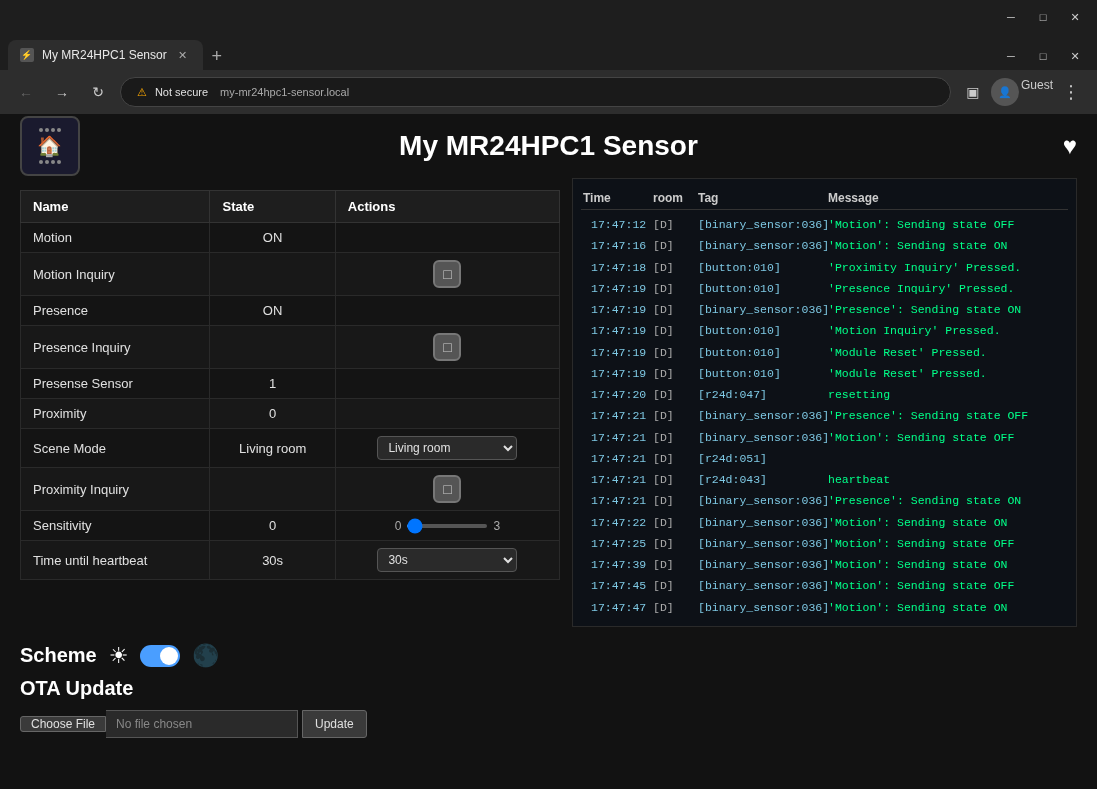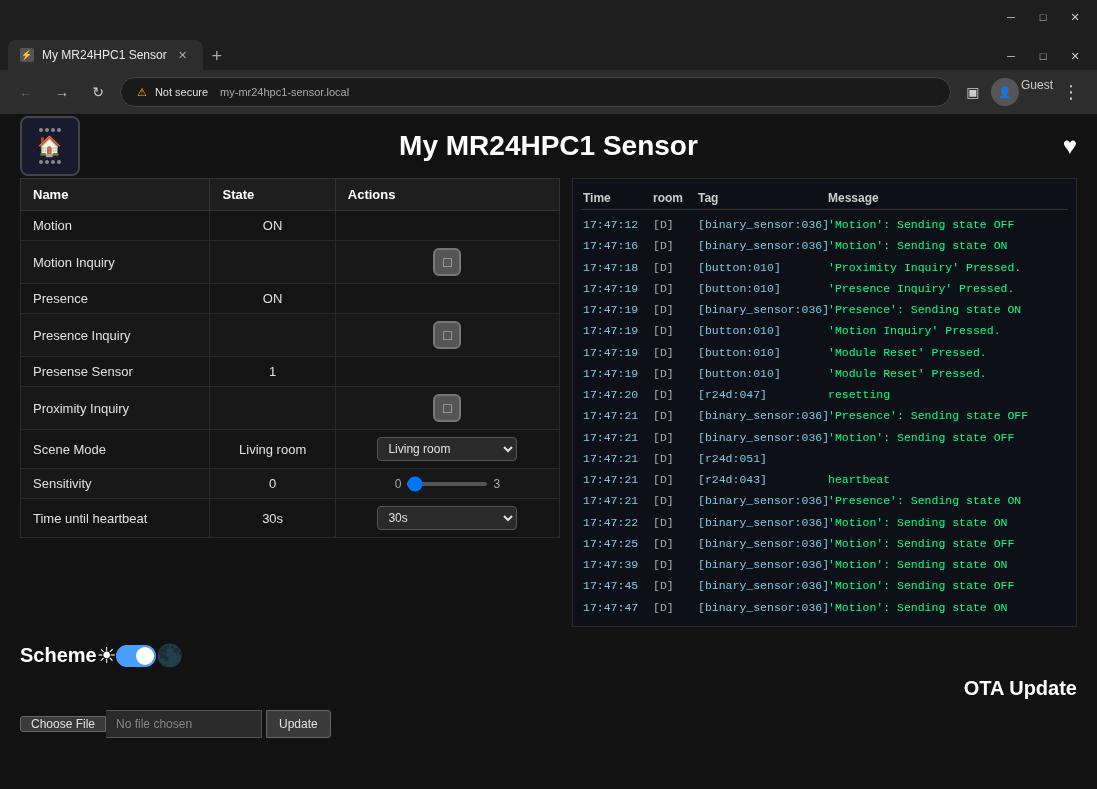--- a/index.html
+++ b/index.html
@@ -183,20 +183,21 @@
     }
 
     
     .sensor-table-container {
       flex: 0 0 540px;
     }
     .sensor-table {
       width: 100%;
       border-collapse: collapse;
       font-size: 13px;
+      margin-top: 12px;
     }
     .sensor-table th {
       background: #1e1e1e;
       color: #fff;
       padding: 8px 12px;
       text-align: left;
       border: 1px solid #333;
       font-weight: bold;
     }
     .sensor-table td {
@@ -273,33 +274,33 @@
       margin-bottom: 4px;
       font-family: Arial, sans-serif;
       font-size: 12px;
     }
     .log-row {
       display: grid;
       grid-template-columns: 70px 45px 130px 1fr;
       padding: 2px 2px;
       line-height: 1.5;
     }
-    .log-time { color: #7ec8e3; }
+    .log-time { color: #7ec8e3; margin-left: 8px; }
     .log-level { color: #aaa; }
     .log-tag { color: #7ec8e3; }
     .log-msg { color: #00ff88; }
 
     
     .bottom-section {
       margin-top: 16px;
     }
     .scheme-row {
       display: flex;
       align-items: center;
-      gap: 0;
+      gap: 12px;
       margin-bottom: 0;
     }
     .scheme-label {
       font-size: 20px;
       font-weight: bold;
       color: #fff;
     }
     .scheme-sun {
       font-size: 22px;
       cursor: pointer;
@@ -326,21 +327,20 @@
     }
 
     .ota-section {
       margin-top: 8px;
     }
     .ota-title {
       font-size: 20px;
       font-weight: bold;
       color: #fff;
       margin-bottom: 10px;
-      text-align: right;
     }
     .ota-controls {
       display: flex;
       align-items: center;
       gap: 0;
     }
     .choose-file-btn {
       background: #3a3a3a;
       color: #e0e0e0;
       border: 1px solid #666;
@@ -350,21 +350,21 @@
       border-radius: 3px 0 0 3px;
       white-space: nowrap;
     }
     .file-name-display {
       background: #2a2a2a;
       color: #888;
       border: 1px solid #555;
       border-left: none;
       padding: 6px 10px;
       font-size: 12px;
-      width: 156px;
+      width: 192px;
     }
     .update-btn {
       background: #3a3a3a;
       color: #e0e0e0;
       border: 1px solid #666;
       padding: 6px 12px;
       font-size: 12px;
       cursor: pointer;
       border-radius: 0 3px 3px 0;
       margin-left: 4px;
@@ -473,28 +473,33 @@
               <td>Presence Inquiry</td>
               <td class="state-col"></td>
               <td class="actions-col"><button class="btn-action" style="width: 28px; height: 28px; background: rgb(85, 85, 85); border: 2px solid rgb(119, 119, 119); border-radius: 6px; cursor: pointer; color: rgb(204, 204, 204); font-size: 14px; display: inline-flex; align-items: center; justify-content: center;">□</button></td>
             </tr>
             <tr>
               <td>Presense Sensor</td>
               <td class="state-col">1</td>
               <td class="actions-col"></td>
             </tr>
             <tr>
+              <td>Proximity</td>
+              <td class="state-col">0</td>
+              <td class="actions-col"></td>
+            </tr>
+            <tr>
+              <td>Scene Mode</td>
+              <td class="state-col">Living room</td>
+              <td class="actions-col"><select class="select-input"><option value="Living room">Living room</option><option value="Bedroom">Bedroom</option><option value="Bathroom">Bathroom</option><option value="Area detection">Area detection</option></select></td>
+            </tr>
+            <tr>
               <td>Proximity Inquiry</td>
               <td class="state-col"></td>
               <td class="actions-col"><button class="btn-action" style="width: 28px; height: 28px; background: rgb(85, 85, 85); border: 2px solid rgb(119, 119, 119); border-radius: 6px; cursor: pointer; color: rgb(204, 204, 204); font-size: 14px; display: inline-flex; align-items: center; justify-content: center;">□</button></td>
-            </tr>
-            <tr>
-              <td>Scene Mode</td>
-              <td class="state-col">Living room</td>
-              <td class="actions-col"><select class="select-input"><option value="Living room">Living room</option><option value="Bedroom">Bedroom</option><option value="Bathroom">Bathroom</option><option value="Area detection">Area detection</option></select></td>
             </tr>
             <tr>
               <td>Sensitivity</td>
               <td class="state-col">0</td>
               <td class="actions-col">
                 <div class="slider-container">
                   <span>0</span>
                   <input type="range" min="0" max="3" class="slider-input" value="0" style="">
                   <span>3</span>
                 </div>

